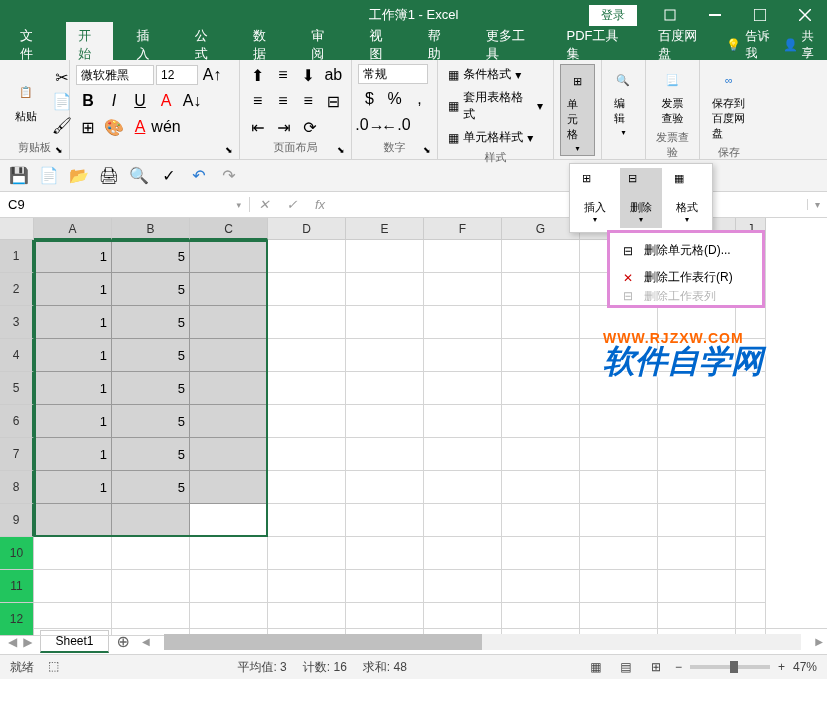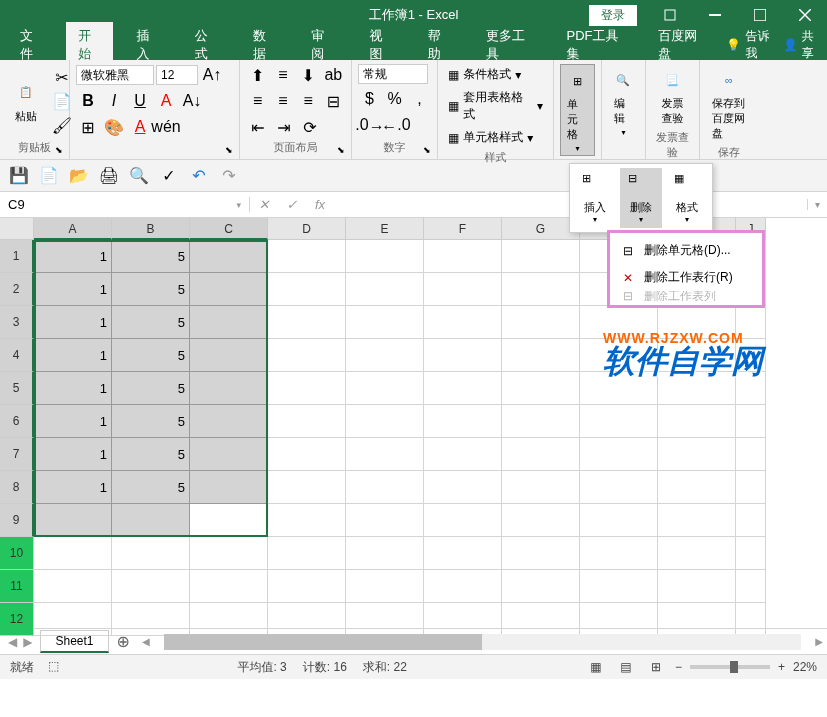--- a/index.html
+++ b/index.html
@@ -504,26 +504,26 @@
 </div>
 
 <div class="status-bar">
   <div class="status-left">
     <span>就绪</span>
     <span>⬚</span>
   </div>
   <div class="status-center">
     <span>平均值: 3</span>
     <span>计数: 16</span>
-    <span>求和: 22</span>
+    <span>求和: 48</span>
   </div>
   <div class="status-right">
     <div class="view-btn">▦</div>
     <div class="view-btn">▤</div>
     <div class="view-btn">⊞</div>
     <span>−</span>
     <div class="zoom-slider">
         <div class="zoom-thumb"></div>
       </div>
     <span>+</span>
-    <span>22%</span>
+    <span>47%</span>
   </div>
 </div>
 
 </body></html>

